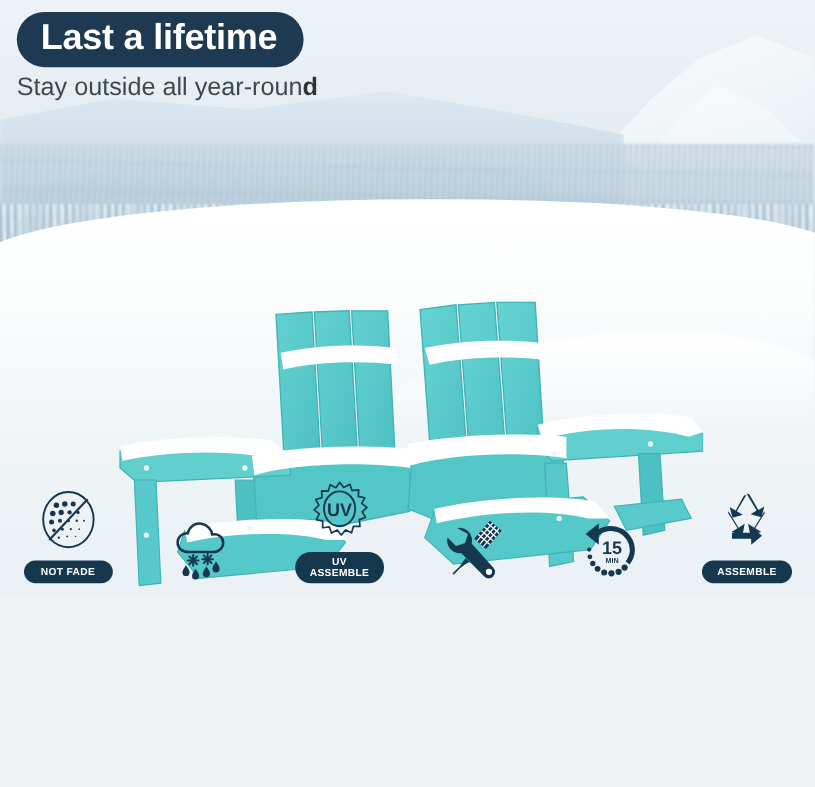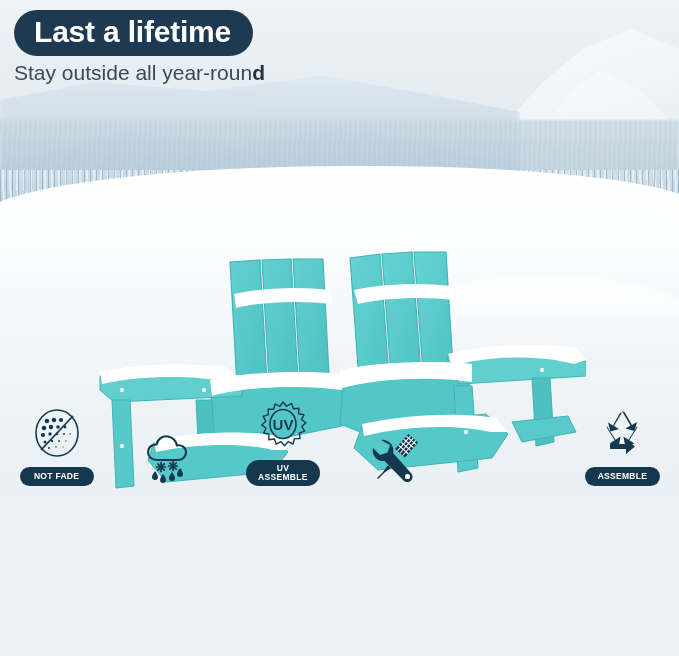--- a/index.html
+++ b/index.html
@@ -339,20 +339,40 @@
               <line x1="41" y1="2" x2="41" y2="22"></line>
             </g>
           </g>
 
           <path d="M8 44 L14 38 L19 31 L22 34 L15 39 L9 45 Z" fill="#16384f"></path>
         </svg>
       </div>
     </div>
 
     <div class="feat">
+      <div class="feat-ico">
+        <svg width="52" height="50" viewBox="0 0 52 50">
+
+          <path d="M14 11 A18 18 0 0 1 44 24 A18 18 0 0 1 40 35" fill="none" stroke="#16384f" stroke-width="4.2" stroke-linecap="butt"></path>
+          <path d="M16 2 L16 20 L5 11 Z" fill="#16384f"></path>
+
+          <g fill="#16384f">
+            <circle cx="8" cy="24" r="1.7"></circle>
+              <circle cx="8.6" cy="30" r="2.0"></circle>
+            <circle cx="11" cy="35.5" r="2.2"></circle>
+              <circle cx="15" cy="40" r="2.4"></circle>
+            <circle cx="20.5" cy="43" r="2.5"></circle>
+              <circle cx="26.5" cy="43.8" r="2.6"></circle>
+            <circle cx="32.5" cy="42.5" r="2.6"></circle>
+              <circle cx="37.5" cy="39" r="2.6"></circle>
+          </g>
+          <text x="27" y="28" text-anchor="middle" font-family="Liberation Sans, sans-serif" font-size="15" font-weight="bold" fill="#16384f">15</text>
+          <text x="27" y="35" text-anchor="middle" font-family="Liberation Sans, sans-serif" font-size="6" font-weight="bold" fill="#16384f">MIN</text>
+        </svg>
+      </div>
     </div>
 
     <div class="feat">
       <div class="feat-ico">
         <svg width="52" height="48" viewBox="0 0 52 48">
           <g fill="#16384f">
 
             <path d="M26 2 L34.5 16.5 L29.5 19.5 L38.5 22 L41 13 L36 16 L28.5 3 Z"></path>
             <path d="M26 3.5 L18 17 L23 20 L14.5 22.5 L12 13.5 L17 16.5 L24 4 Z"></path>
 

